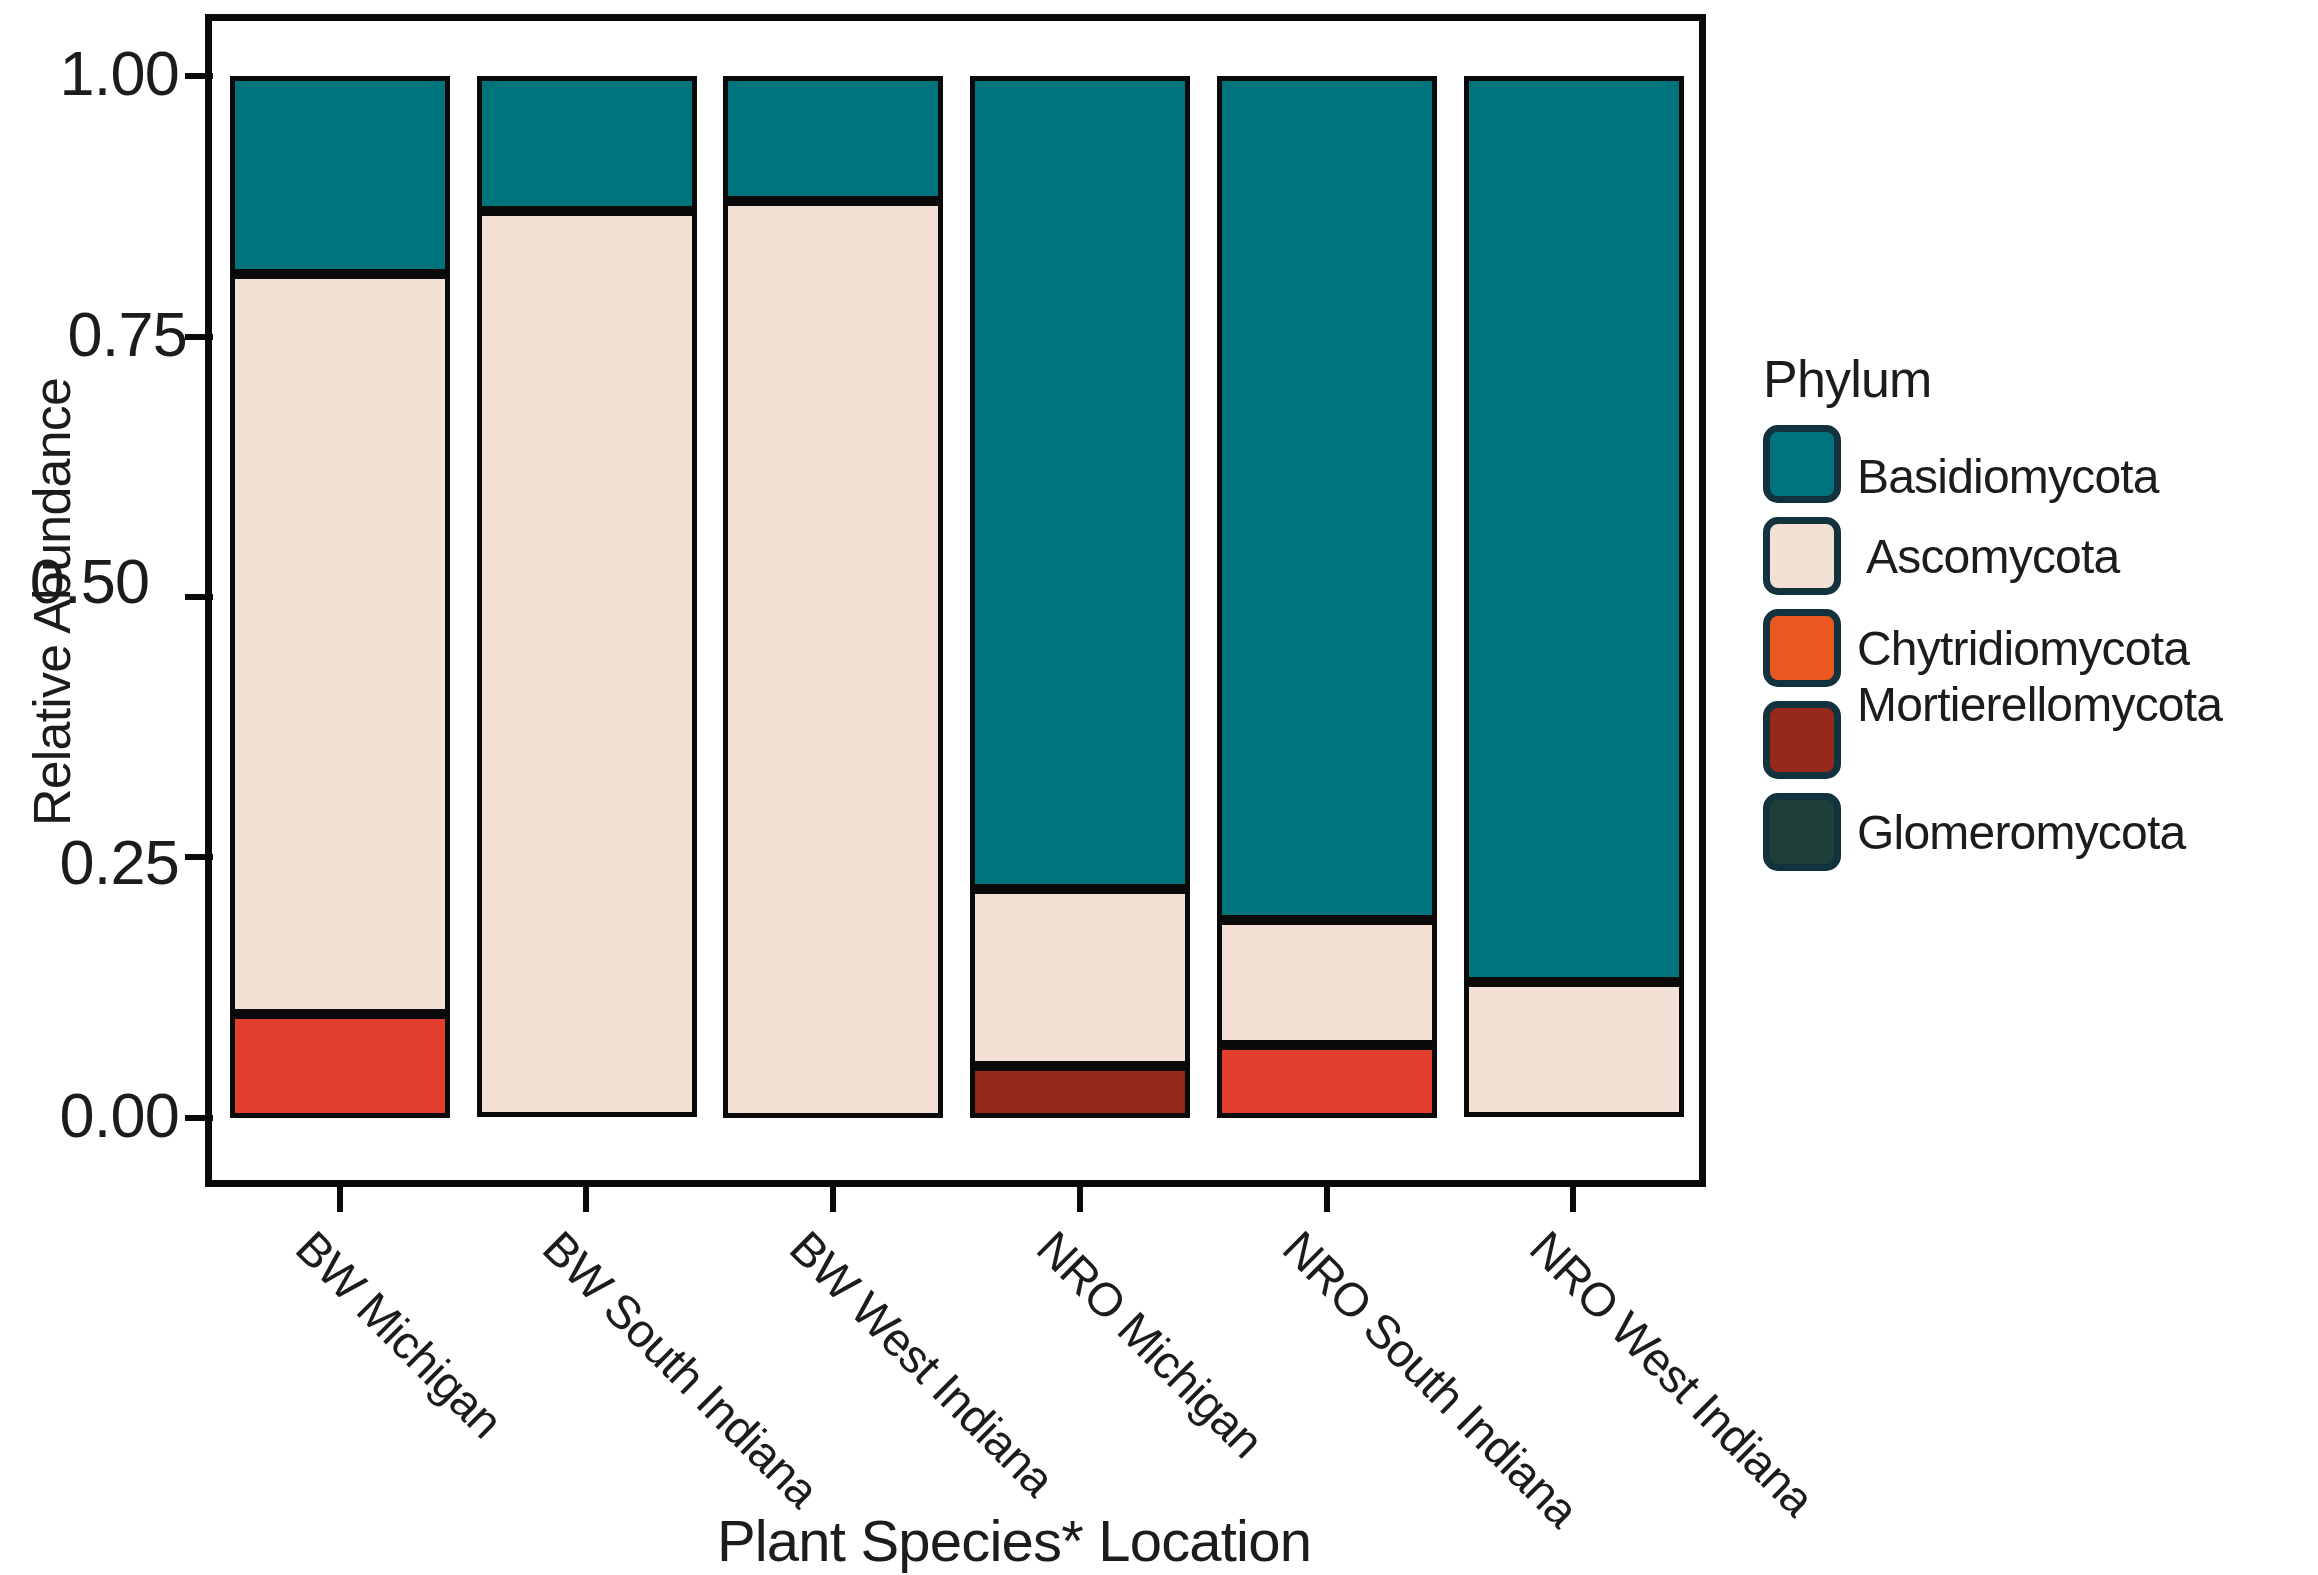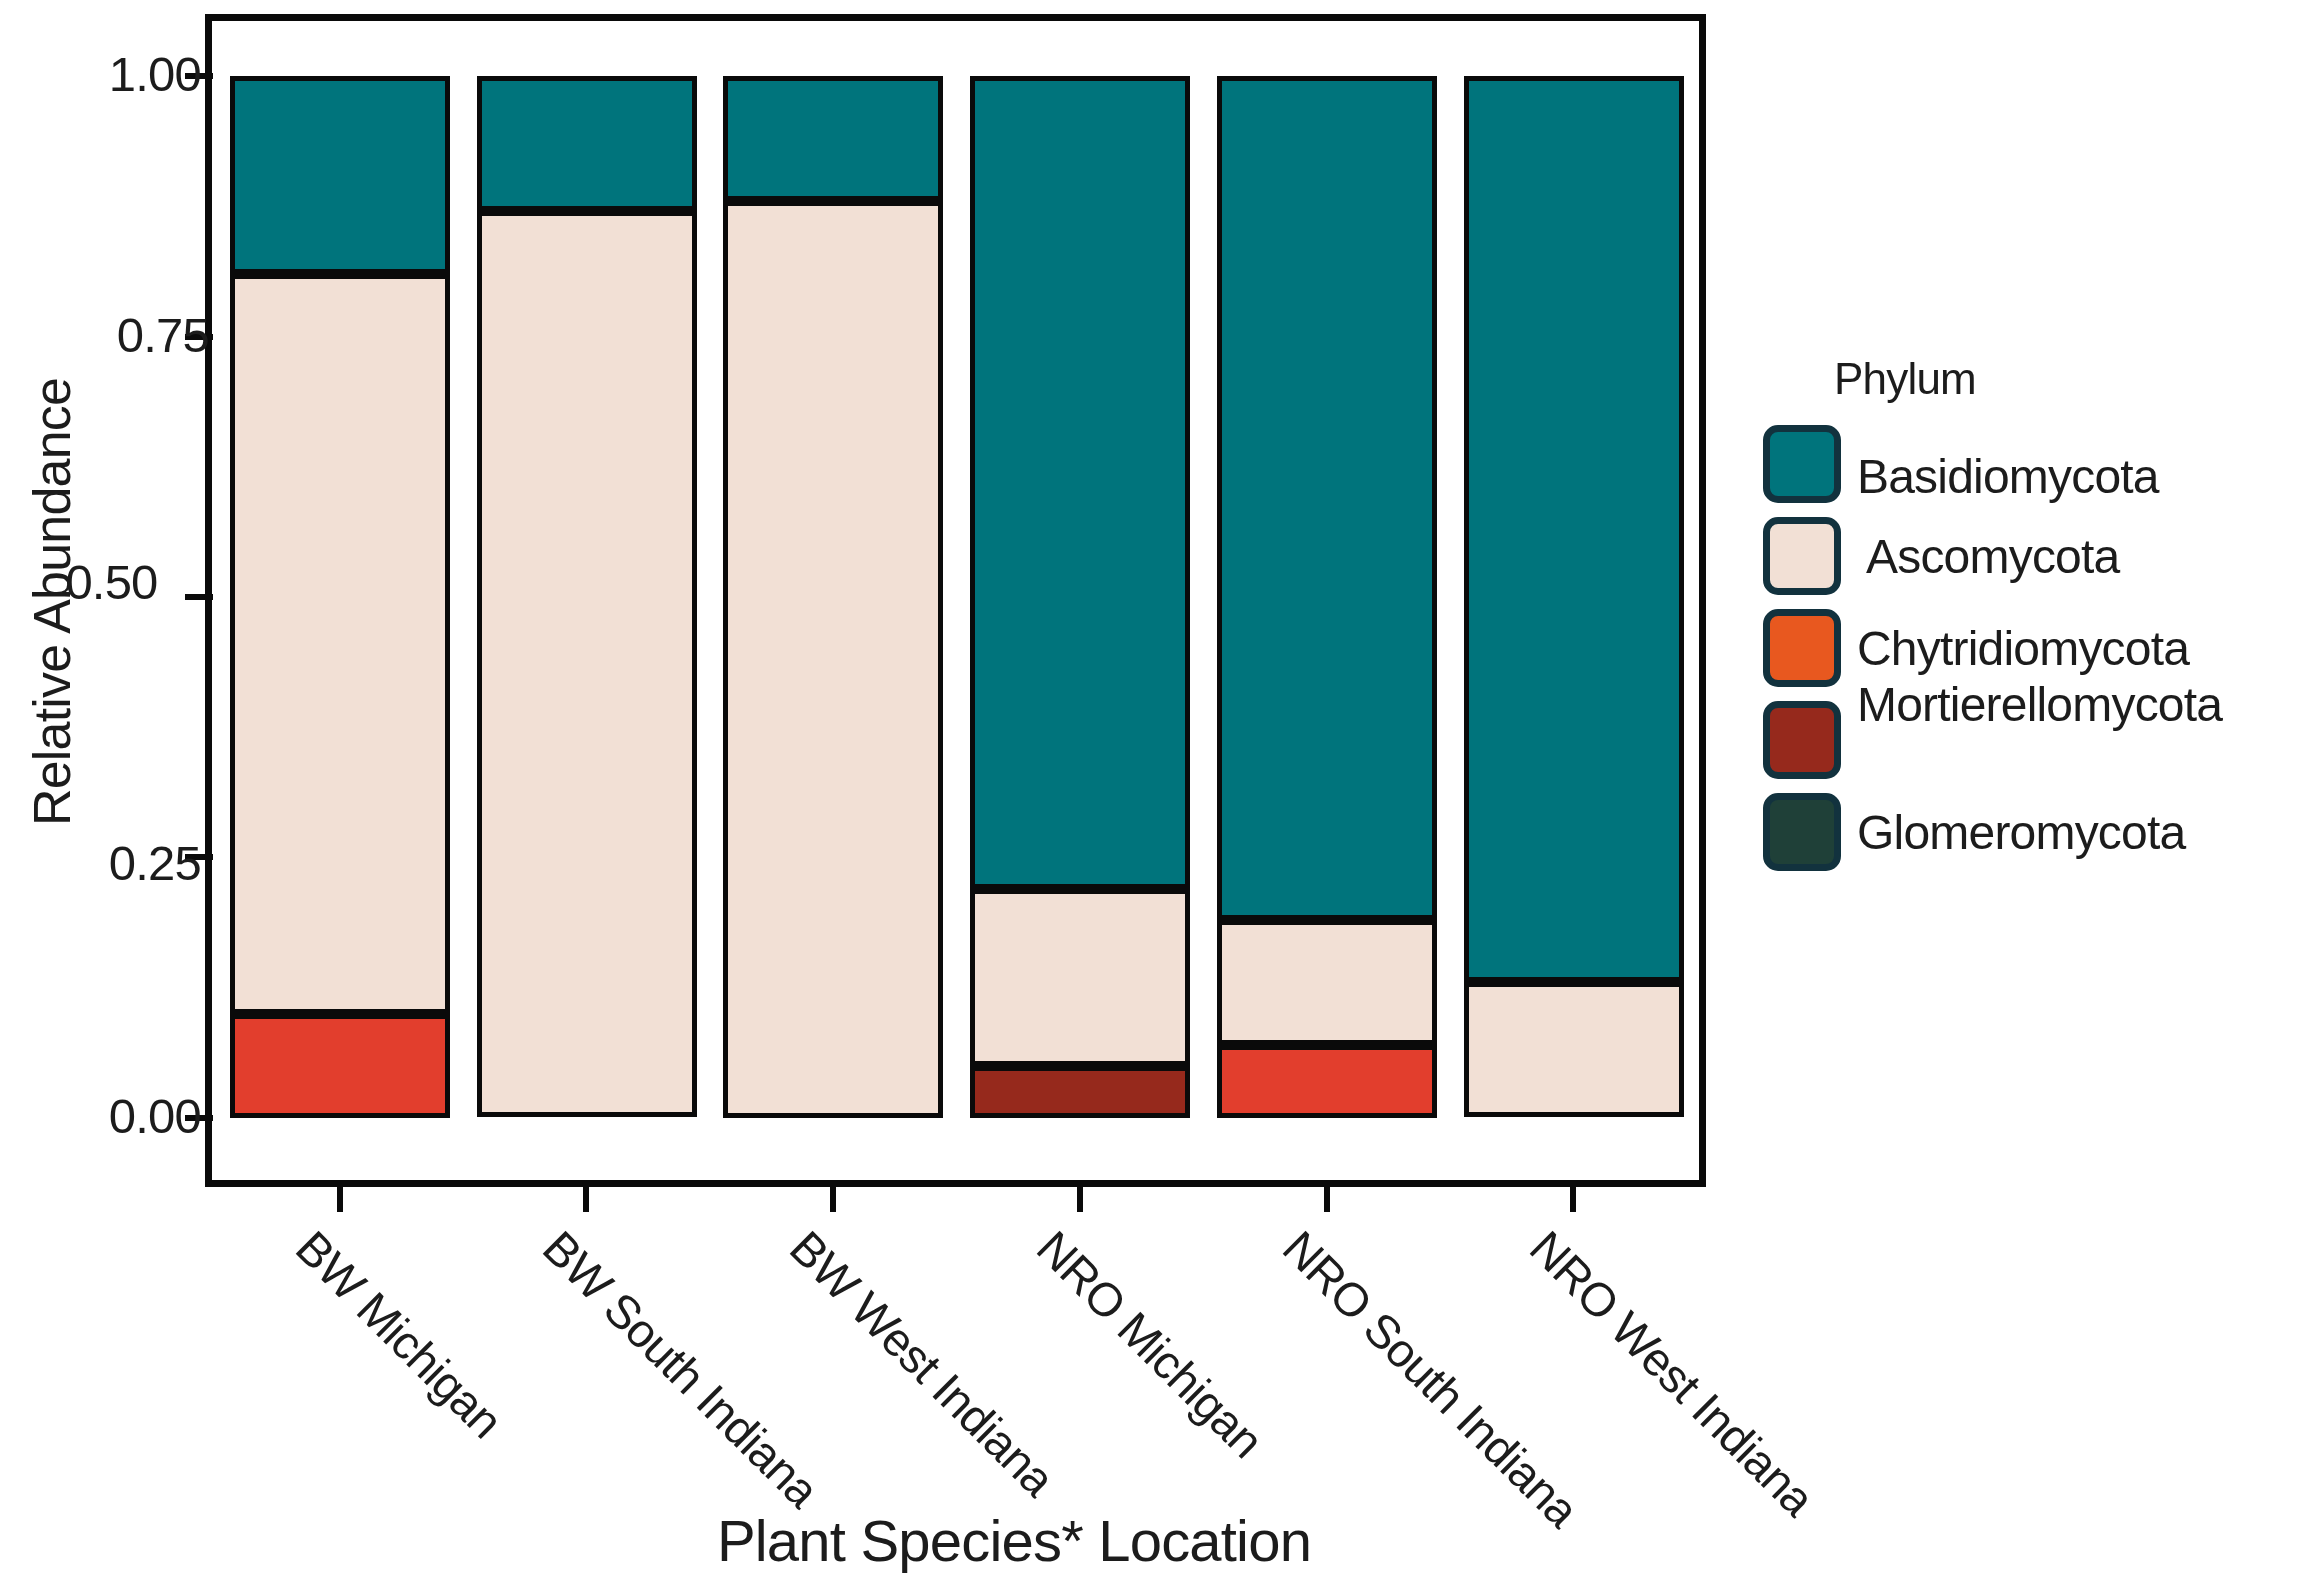--- a/index.html
+++ b/index.html
@@ -26,25 +26,24 @@
   }
   .y-tick-mark{
     position:absolute;
     height:6px;width:28px;left:185px;
     background:#0a0a0a;
   }
   .y-tick-label{
     position:absolute;
     left:0;width:179px;
     text-align:right;
-    font-size:49px;
+    font-size:63px;
     letter-spacing:-0.8px;
     transform:translateY(-54%);
     white-space:nowrap;
-    padding-left:22px;
   }
   .x-tick-mark{
     position:absolute;
     width:6px;height:27px;top:1185px;
     background:#0a0a0a;
   }
   .x-tick-label{
     position:absolute;
     font-size:47px;
     letter-spacing:-0.8px;
@@ -65,23 +64,23 @@
     left:1014px;top:1540px;
     transform:translate(-50%,-50%);
     font-size:58px;
     letter-spacing:-0.8px;
     white-space:nowrap;
     text-align:right;
   }
   .legend{position:absolute;left:0;top:0;}
   .legend-title{
     position:absolute;
-    left:1834px;top:379px;
+    left:1763px;top:379px;
     transform:translateY(-50%);
-    font-size:44px;
+    font-size:52px;
     letter-spacing:-0.8px;
     white-space:nowrap;
   }
   .legend-swatch{
     position:absolute;
     width:78px;height:78px;
     box-sizing:border-box;
     border:7.6px solid #12323e;
     border-radius:15px;
   }

